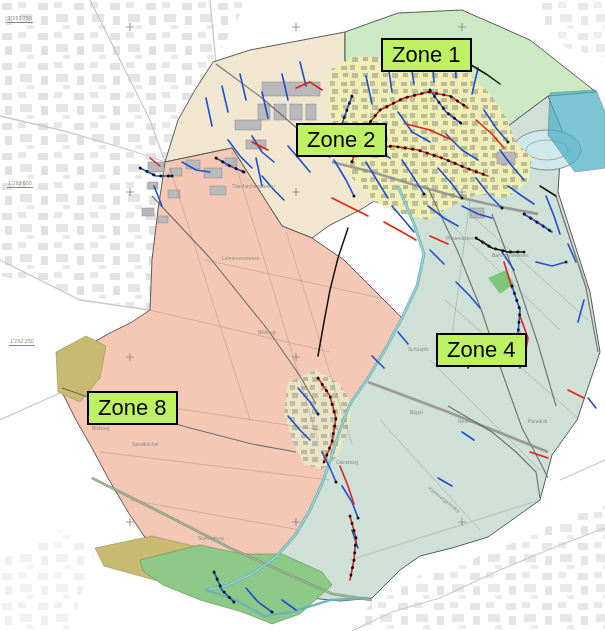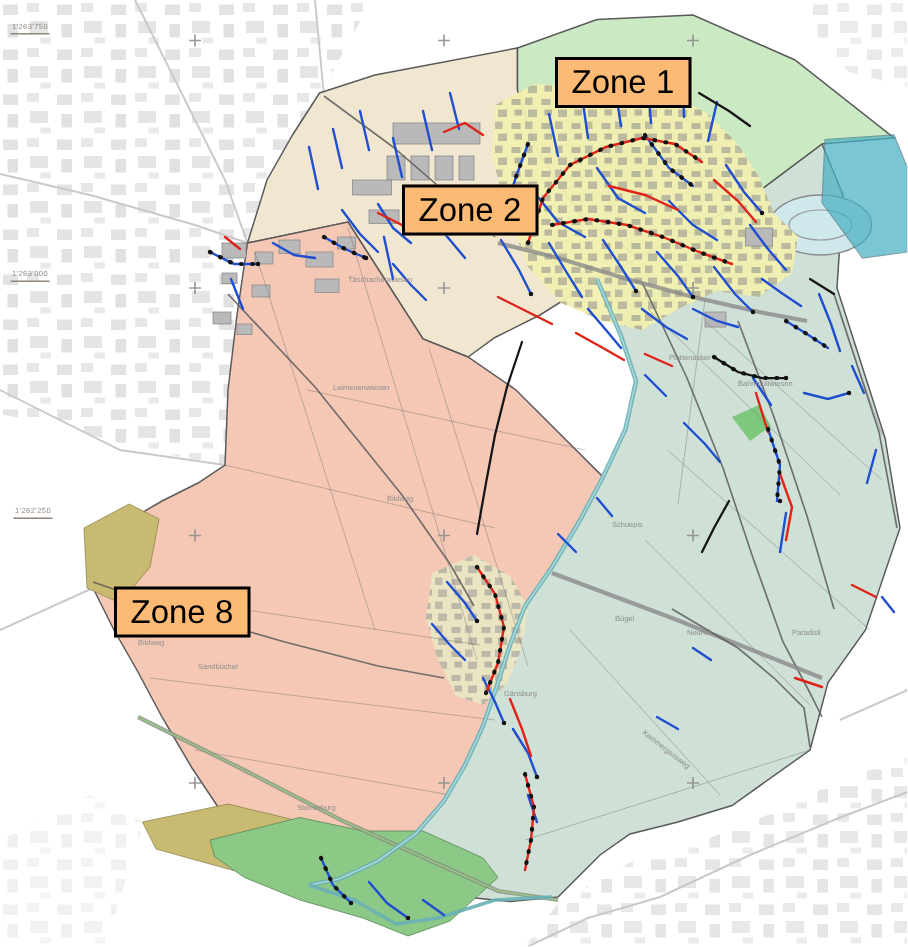--- a/index.html
+++ b/index.html
@@ -2,23 +2,24 @@
 <html><head>
 <meta charset="utf-8">
 <style>
   html,body{margin:0;padding:0;background:#ffffff;}
   .viewport{
     position:relative;width:605px;height:631px;overflow:hidden;background:#ffffff;
     font-family:"Liberation Sans",sans-serif;
   }
   .viewport svg{position:absolute;left:0;top:0;}
   .zone-label{
-    position:absolute;background:#fdba74;border:2px solid #000000;color:#000000;
+    position:absolute;background:#bef264;border:2px solid #000000;color:#000000;
     font-size:22px;line-height:1.25;padding:1px 9px;white-space:nowrap;
     font-family:"Liberation Sans",sans-serif;
+    margin-left:11px;
   }
   .coord-label{
     position:absolute;font-size:5px;color:#8f857b;border-bottom:1px solid #8f857b;
     padding:0 1px 1px 1px;letter-spacing:.3px;
   }
   .place{font-size:5px;fill:#8d8d8d;font-family:"Liberation Sans",sans-serif;}
   .zoneedge{stroke:#5a5a5a;stroke-width:1;}
   .parcel{stroke:#6e6e6e;stroke-width:.5;fill:none;opacity:.55;}
   .road{stroke:#5c5c5c;stroke-width:1.1;fill:none;opacity:.85;}
   .roadwide{stroke:#8a8a8a;stroke-width:2.8;fill:none;opacity:.8;}
@@ -309,20 +310,21 @@
     <text class="place" x="458" y="423">Neuhof</text>
     <text class="place" x="408" y="351">Schuepis</text>
     <text class="place" x="528" y="423">Paradisli</text>
     <text class="place" x="428" y="489" transform="rotate(38 428 489)">Kammergassweg</text>
     <text class="place" x="446" y="240">Plattenacker</text>
     <text class="place" x="492" y="257">Bahnmüliwiesen</text>
   </g>
 </svg>
 
 <div class="zone-label" style="left:370px;top:38px;">Zone 1</div>
-<div class="zone-label" style="left:268px;top:123px;">Zone 2</div>
+<div class="zone-label" style="left:285px;top:123px;">Zone 2</div>
 <div class="zone-label" style="left:76px;top:391px;">Zone 8</div>
+<div class="zone-label" style="left:425px;top:333px;">Zone 4</div>
 
 <div class="coord-label" style="left:7px;top:15px;">1'263'750</div>
 <div class="coord-label" style="left:7px;top:180px;">1'263'000</div>
 <div class="coord-label" style="left:9px;top:338px;">1'262'250</div>
 
 </div>
 
 </body></html>

